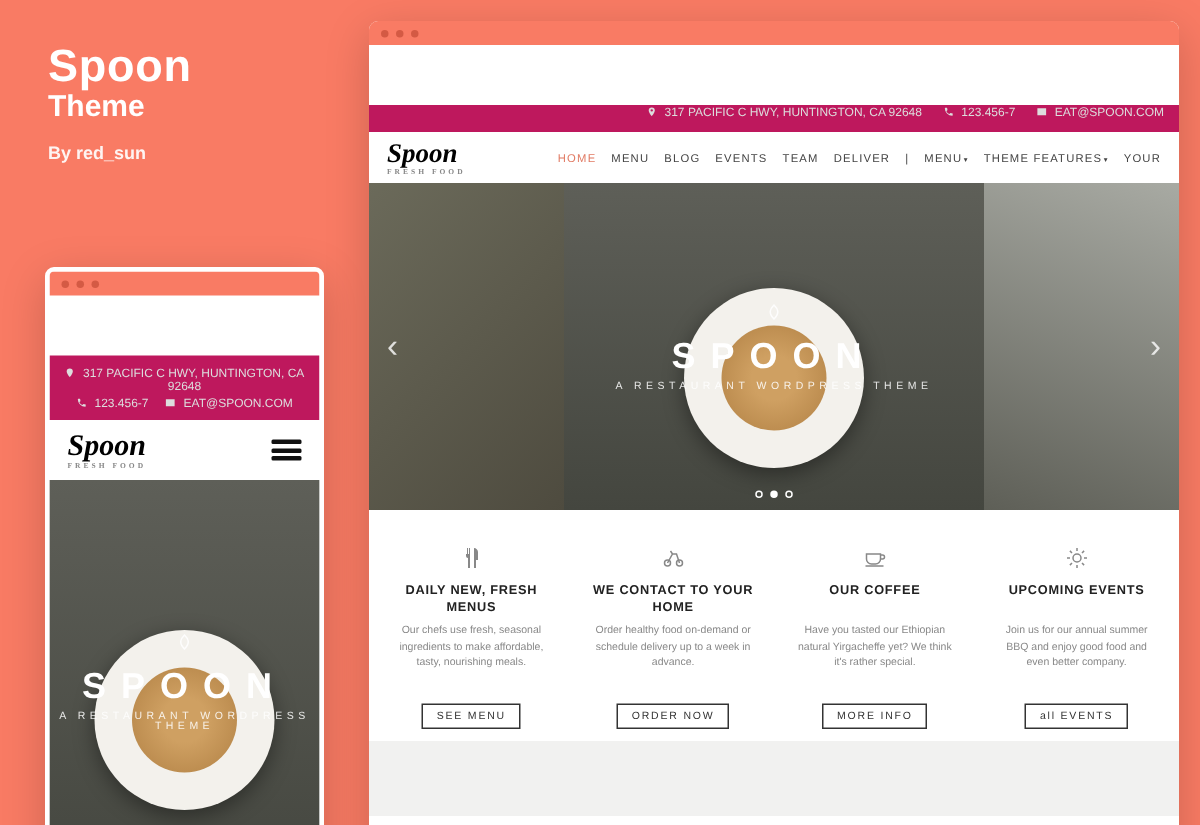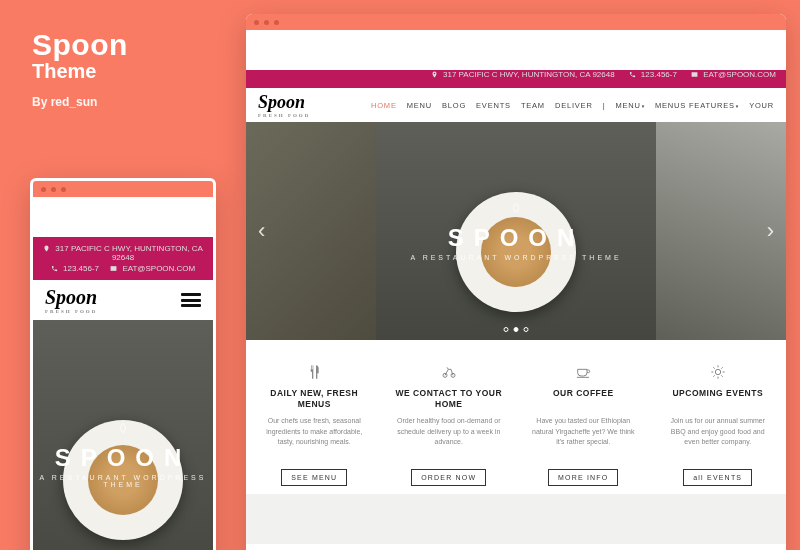--- a/index.html
+++ b/index.html
@@ -120,21 +120,21 @@
     </div>
     <div class="menu">
       <span class="active">HOME</span>
       <span>MENU</span>
       <span>BLOG</span>
       <span>EVENTS</span>
       <span>TEAM</span>
       <span>DELIVER</span>
       <span>|</span>
       <span><span>MENU</span><span class="chev">▾</span></span>
-      <span><span>MENUS FEATURES</span><span class="chev">▾</span></span>
+      <span><span>THEME FEATURES</span><span class="chev">▾</span></span>
       <span>YOUR</span>
     </div>
   </div>
 
   <div class="hero">
     <div class="panel pleft"></div>
     <div class="panel pmid"></div>
     <div class="panel pright"></div>
     <div class="plate"></div>
     <div class="pancake"></div>

